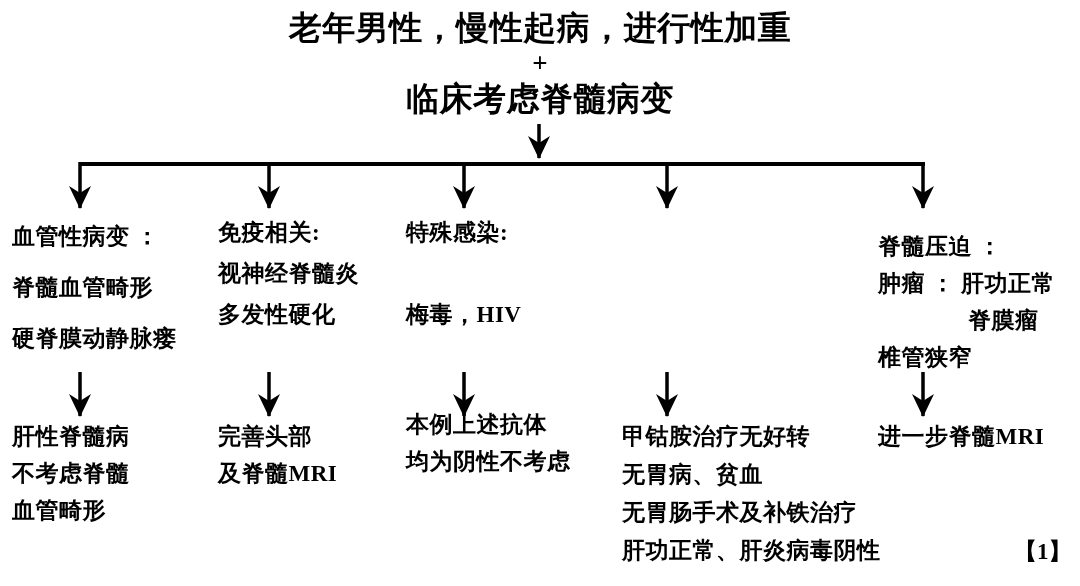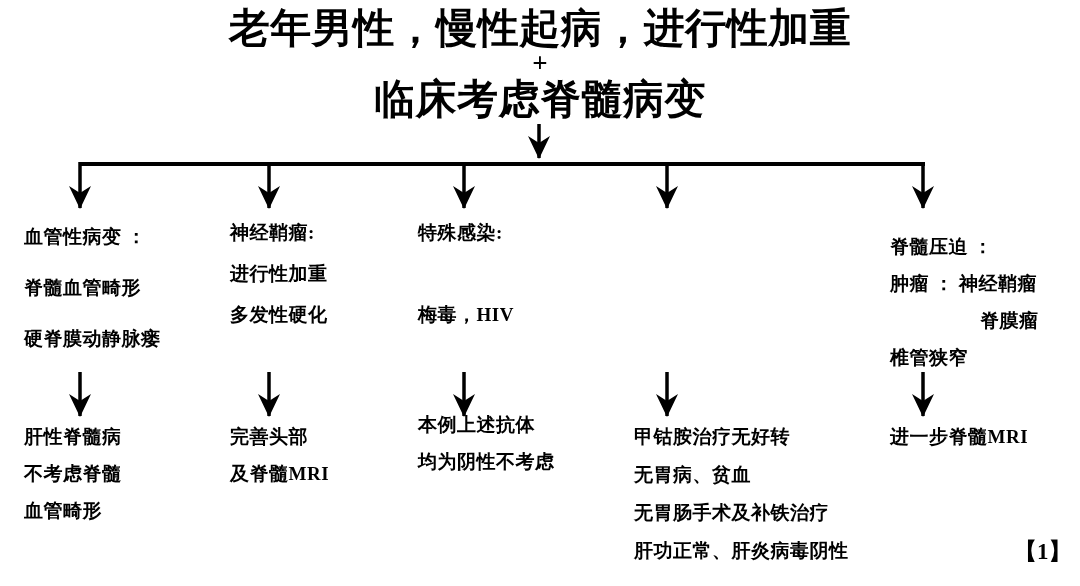--- a/index.html
+++ b/index.html
@@ -19,28 +19,27 @@
     width: 1080px; height: 586px;
     pointer-events: none;
   }
   .flow-header {
     position: absolute;
     top: 7px; left: 0;
     width: 1080px;
     text-align: center;
     white-space: nowrap;
   }
-  .flow-header .t1 { font-size: 41px; line-height: 42px; letter-spacing: 0.5px; }
+  .flow-header .t1 { font-size: 33px; line-height: 42px; letter-spacing: 0.5px; }
   .flow-header .plus { font-size: 27px; line-height: 29px; }
   .col {
     position: absolute;
-    font-size: 19px;
+    font-size: 23px;
     letter-spacing: 0.5px;
     white-space: nowrap;
-    margin-left: 12px;
   }
   .g1 { left: 12px;  top: 211px; line-height: 51px; }
   .g2 { left: 218px; top: 212px; line-height: 41px; }
   .g3 { left: 406px; top: 212px; line-height: 41px; }
   .g4 { left: 622px; top: 212px; line-height: 41px; }
   .g5 { left: 878px; top: 228px; line-height: 37px; }
   .c1 { left: 12px;  top: 418px; line-height: 37px; }
   .c2 { left: 218px; top: 418px; line-height: 37px; }
   .c3 { left: 406px; top: 406px; line-height: 37px; }
   .c4 { left: 622px; top: 418px; line-height: 38px; }
@@ -95,22 +94,22 @@
     <div>脊髓血管畸形</div>
     <div>硬脊膜动静脉瘘</div>
   </div>
   <div class="col c1">
     <div>肝性脊髓病</div>
     <div>不考虑脊髓</div>
     <div>血管畸形</div>
   </div>
 
   <div class="col g2">
-    <div>神经鞘瘤:</div>
-    <div>进行性加重</div>
+    <div>免疫相关:</div>
+    <div>视神经脊髓炎</div>
     <div>多发性硬化</div>
   </div>
   <div class="col g3">
     <div>特殊感染:</div>
     <div class="gap-above">梅毒，HIV</div>
   </div>
 
   <div class="col c2">
     <div>完善头部</div>
     <div>及脊髓MRI</div>
@@ -122,21 +121,21 @@
 
   <div class="col c4">
     <div>甲钴胺治疗无好转</div>
     <div>无胃病、贫血</div>
     <div>无胃肠手术及补铁治疗</div>
     <div>肝功正常、肝炎病毒阴性</div>
   </div>
 
   <div class="col g5">
     <div>脊髓压迫 ：</div>
-    <div>肿瘤 ： 神经鞘瘤</div>
+    <div>肿瘤 ： 肝功正常</div>
     <div class="indent">脊膜瘤</div>
     <div>椎管狭窄</div>
   </div>
   <div class="col c5">
     <div>进一步脊髓MRI</div>
   </div>
 
   <div class="citation">【1】</div>
 
 </div>

